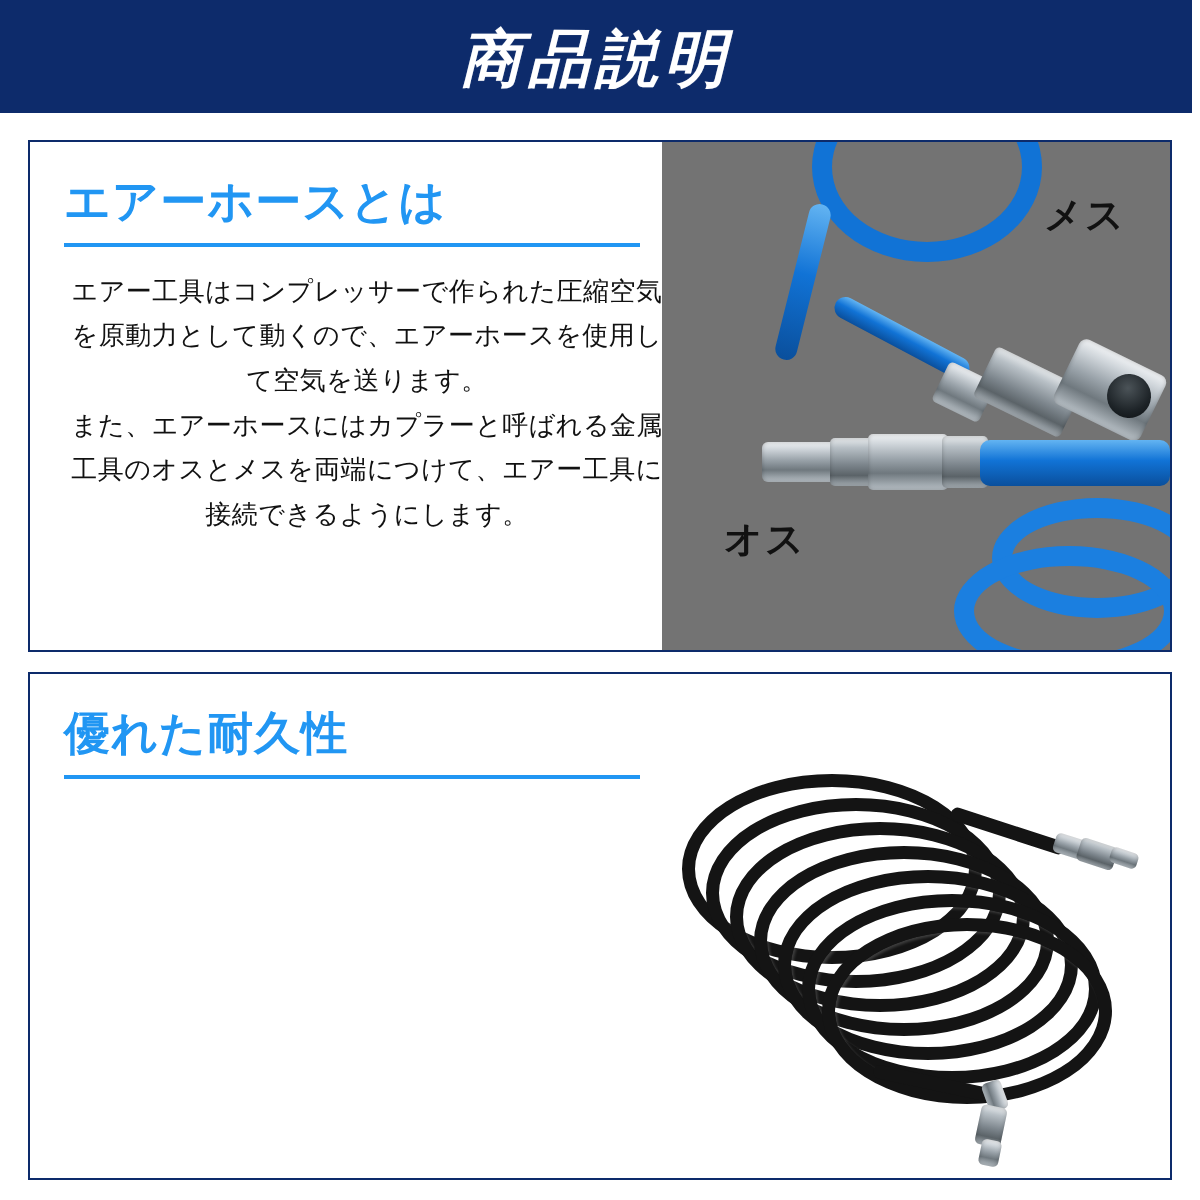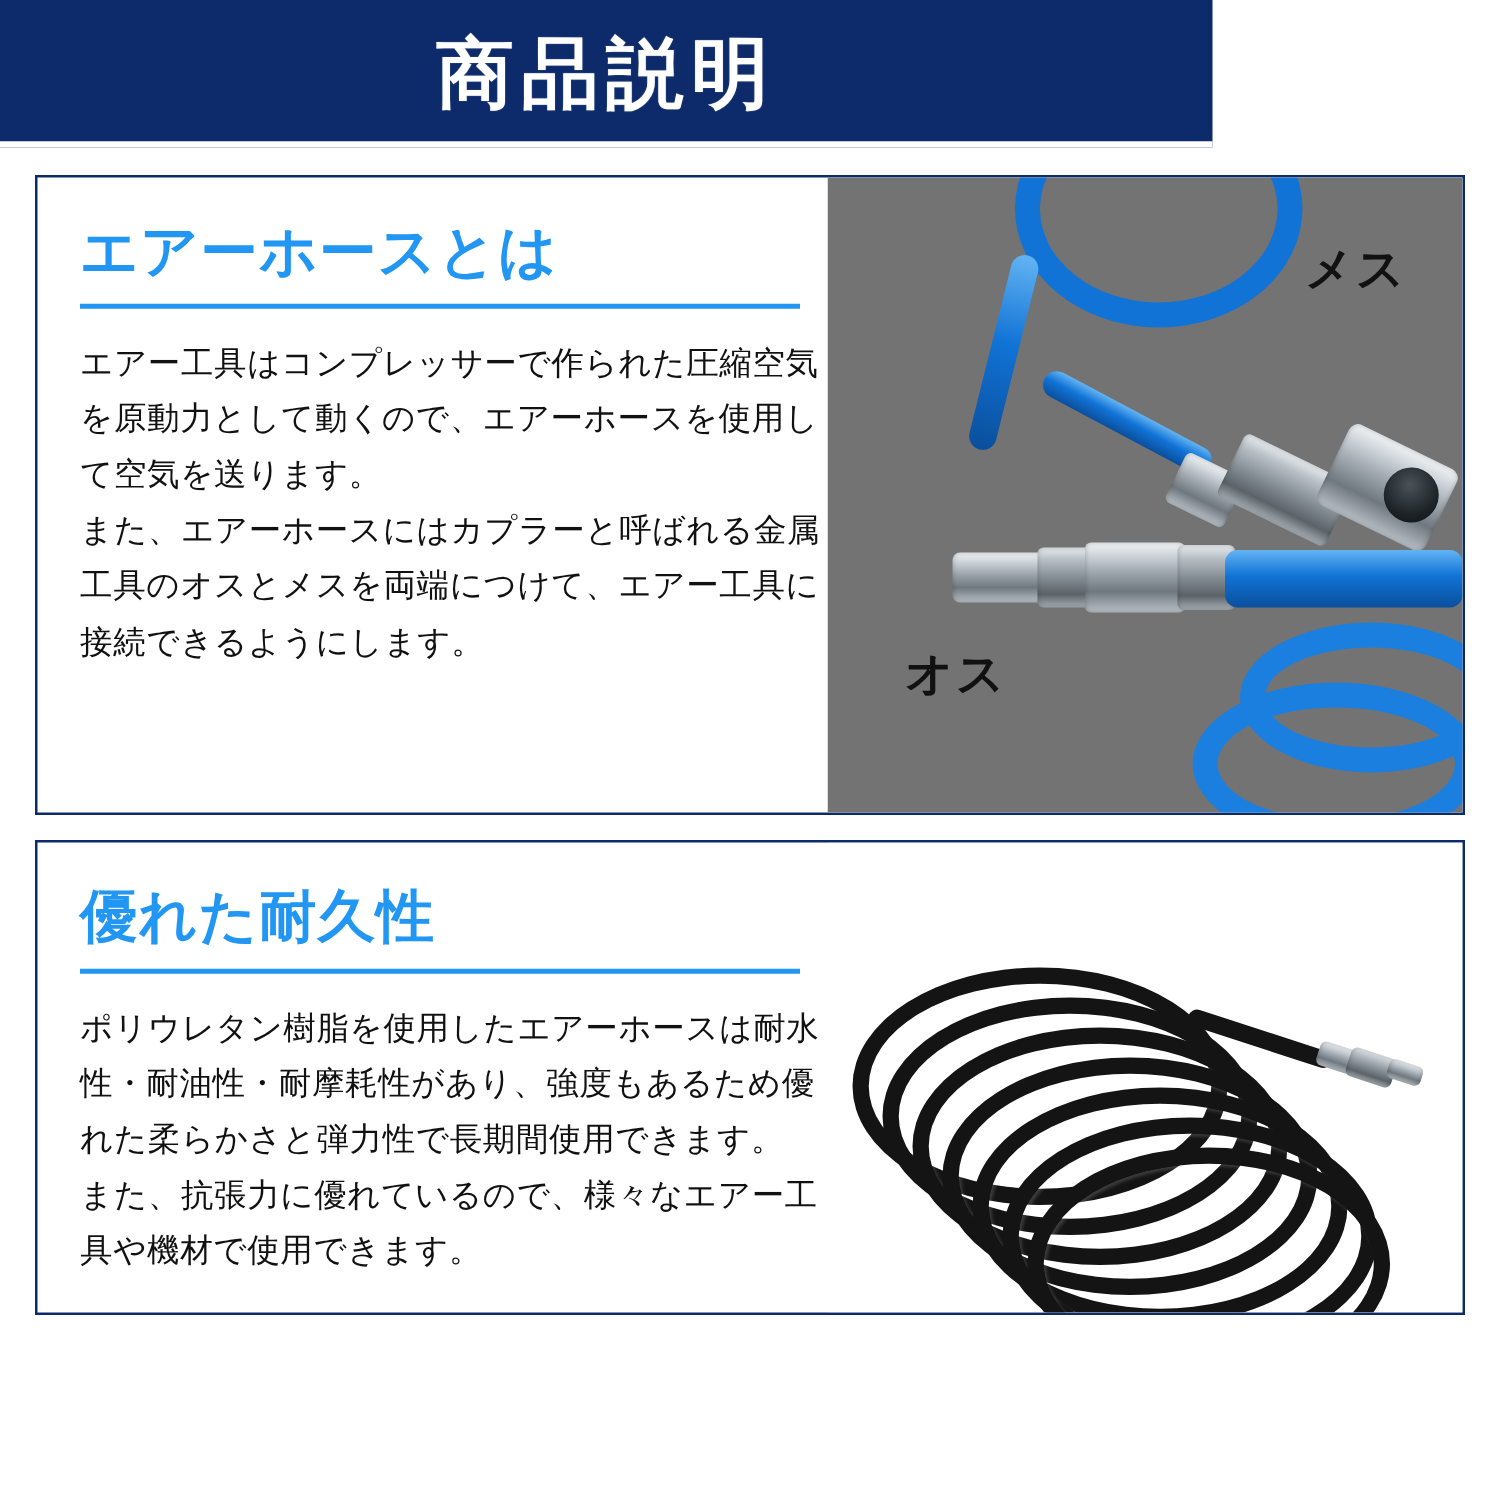--- a/index.html
+++ b/index.html
@@ -20,26 +20,27 @@
     height: 1200px;
     background: #ffffff;
     box-sizing: border-box;
   }
 
   
   .header {
     position: absolute;
     left: 0;
     top: 0;
-    width: 970px;
+    width: 1192px;
     height: 118px;
     background: #0d2b6b;
     display: flex;
     align-items: center;
     justify-content: center;
+    font-style: italic;
   }
   .header::after {
     content: "";
     position: absolute;
     left: 0;
     bottom: 0;
     width: 100%;
     height: 5px;
     background: #ffffff;
   }
@@ -57,21 +58,21 @@
   .panel {
     position: absolute;
     left: 28px;
     width: 1144px;
     border: 2px solid #0d2b6b;
     box-sizing: border-box;
     background: #ffffff;
     overflow: hidden;
   }
   #panel-1 { top: 140px; height: 512px; }
-  #panel-2 { top: 672px; height: 380px; }
+  #panel-2 { top: 672px; height: 508px; }
 
   .panel-inner {
     position: relative;
     width: 100%;
     height: 100%;
   }
 
   .text-col {
     position: absolute;
     left: 0;
@@ -98,20 +99,21 @@
     margin-bottom: 22px;
   }
   .body-text {
     color: #111111;
     font-size: 26px;
     line-height: 1.72;
     font-family: "DejaVu Sans", "Liberation Sans", sans-serif;
     letter-spacing: 0.5px;
     white-space: pre-wrap;
     margin: 0;
+    text-align: center;
   }
 
   
   .image-col {
     position: absolute;
     right: 0;
     top: 0;
     width: 508px;
     height: 100%;
     overflow: hidden;
@@ -217,22 +219,20 @@
 
     </div>
   </div>
 
   <div class="panel" id="panel-2">
     <div class="panel-inner">
 
       <div class="text-col">
         <h2 class="panel-heading">優れた耐久性</h2>
         <div class="heading-rule"></div>
-        <p class="body-text">ポリウレタン樹脂を使用したエアーホースは耐水性・耐油性・耐摩耗性があり、強度もあるため優れた柔らかさと弾力性で長期間使用できます。
-また、抗張力に優れているので、様々なエアー工具や機材で使用できます。</p>
       </div>
 
       <div class="image-col">
         <div class="coil-scene">
           <div class="coil-ring sheen" style="left:20px;  top:100px; width:300px; height:190px;"></div>
           <div class="coil-ring sheen" style="left:44px;  top:124px; width:300px; height:190px;"></div>
           <div class="coil-ring sheen" style="left:68px;  top:148px; width:300px; height:190px;"></div>
           <div class="coil-ring sheen" style="left:92px;  top:172px; width:300px; height:190px;"></div>
           <div class="coil-ring sheen" style="left:116px; top:196px; width:300px; height:190px;"></div>
           <div class="coil-ring sheen" style="left:140px; top:220px; width:300px; height:190px;"></div>

